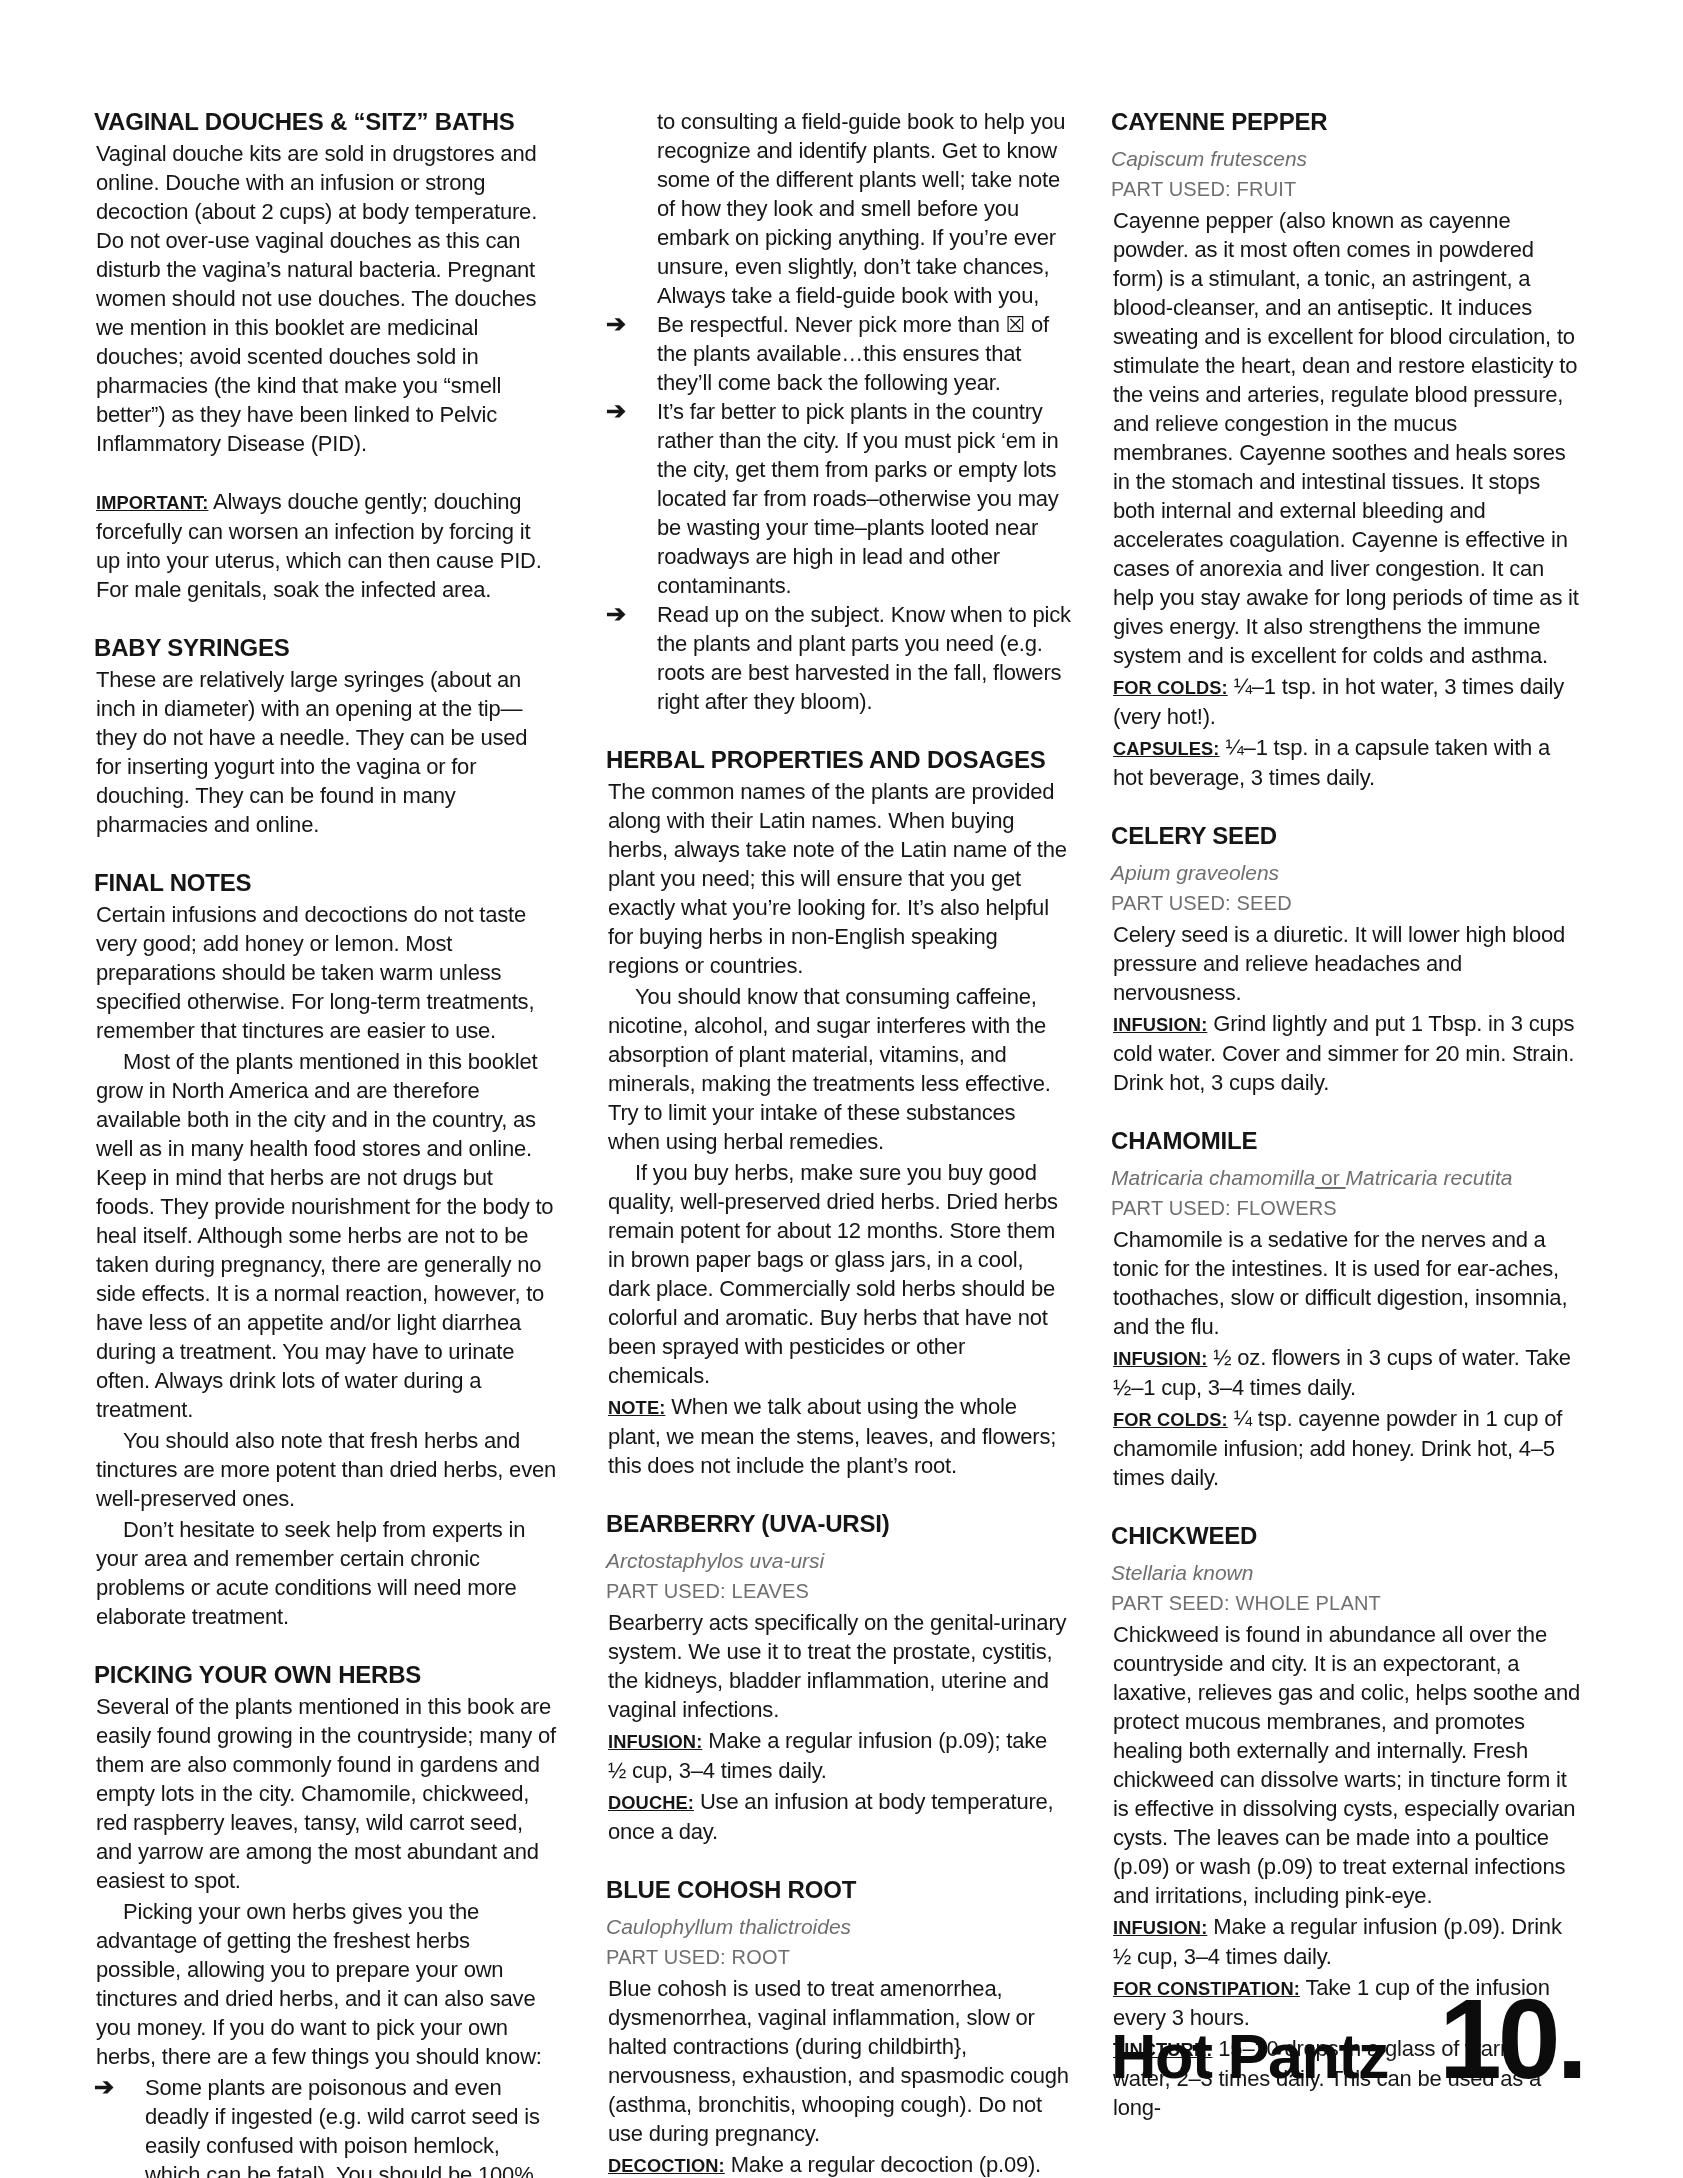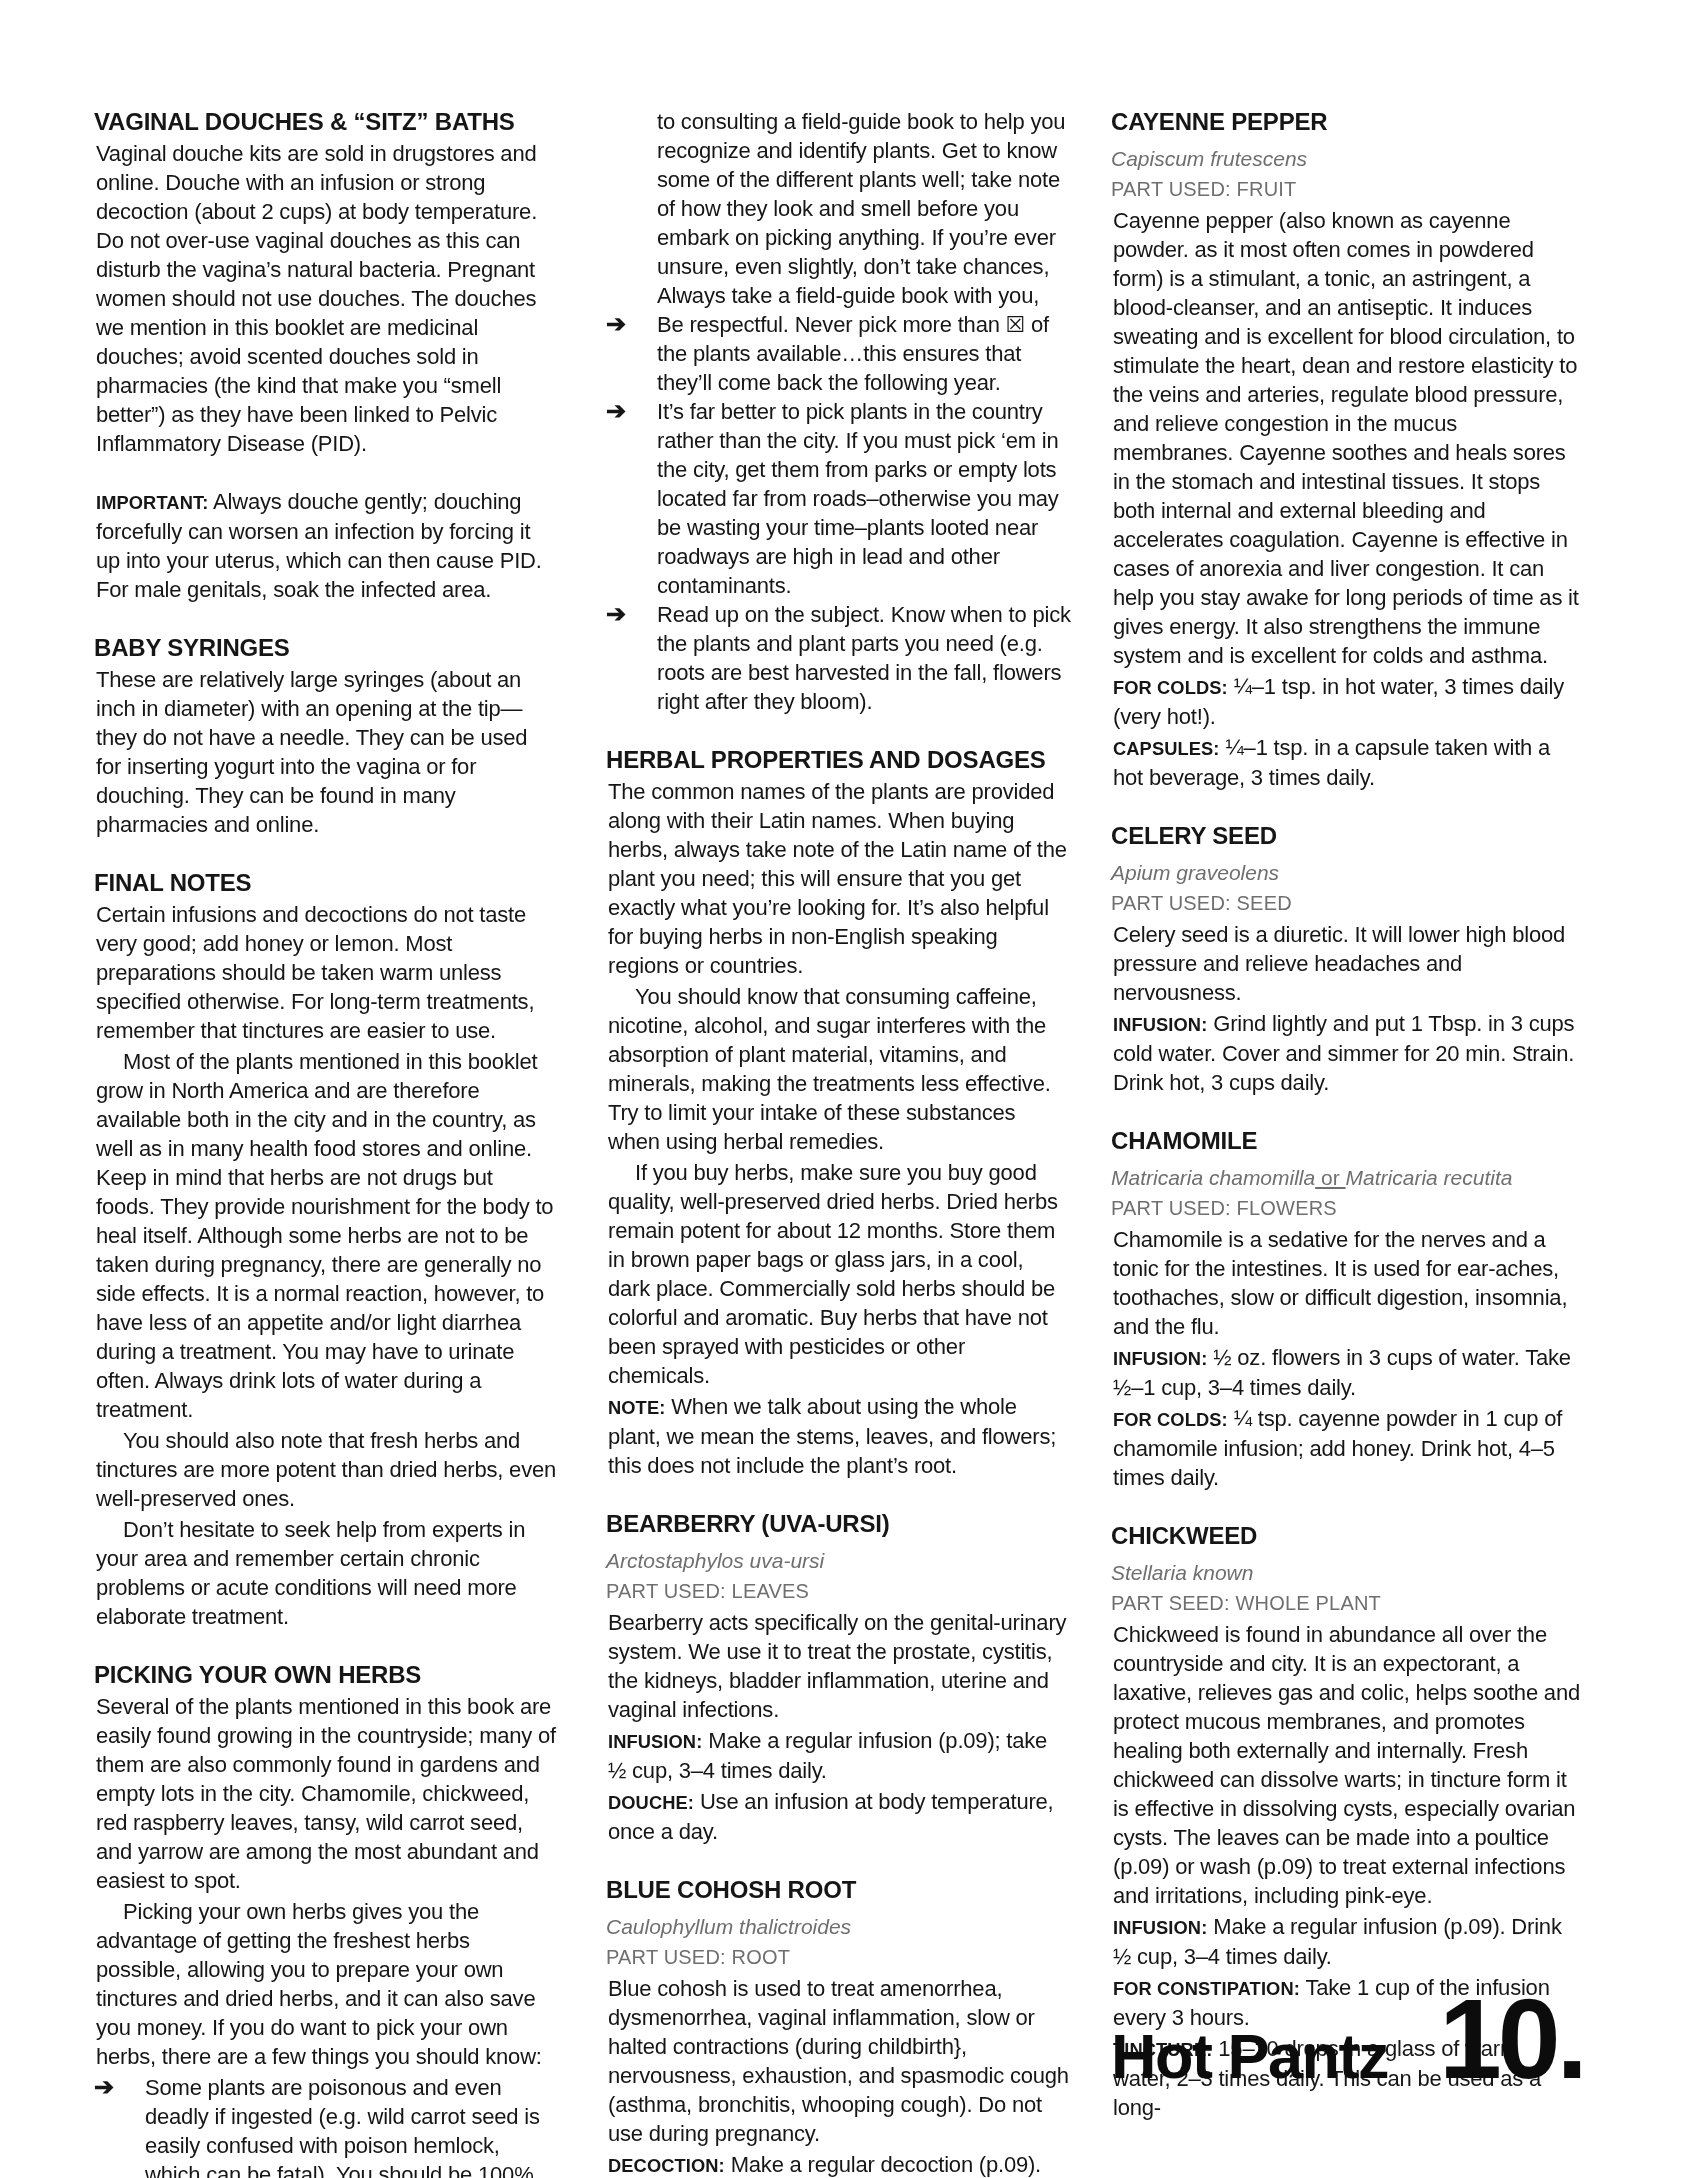--- a/index.html
+++ b/index.html
@@ -23,21 +23,21 @@
   .h {
     font-weight:bold; font-size:24px; line-height:30px;
     margin-top:29px; letter-spacing:-0.2px;
   }
   .col > :first-child { margin-top:16px; }
   .p { margin:2px; }
   .p.indent { text-indent:27px; }
   .gap { margin-top:29px; }
 
   .lbl {
-    font-weight:bold; font-size:18.3px; letter-spacing:0.1px;
+    font-weight:bold; font-size:18.3px; letter-spacing:0.1px;text-decoration:underline;
   }
 
   .bullet { position:relative; padding-left:51px; }
   .bullet .arrow {
     position:absolute; left:0px; top:-1px;
     font-weight:bold; font-size:24px;
   }
   .cont { padding-left:51px; }
 
   .latin {

